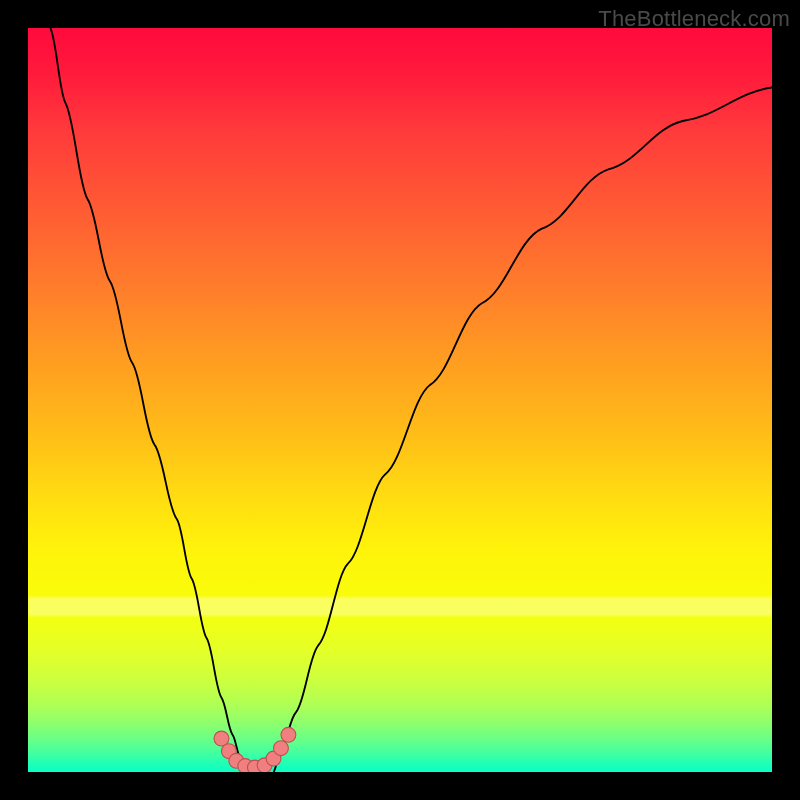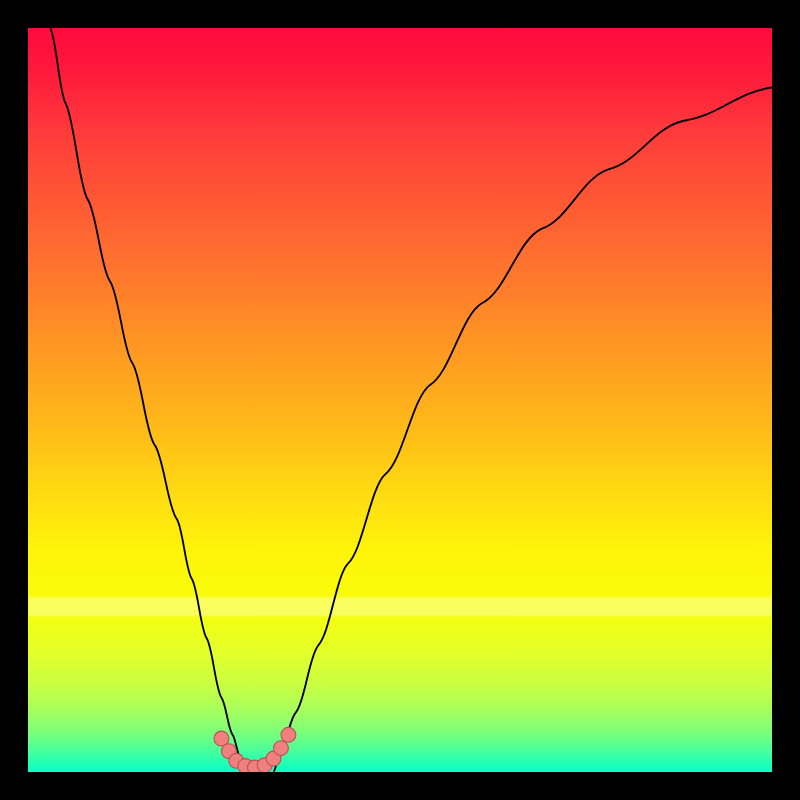--- a/index.html
+++ b/index.html
@@ -69,20 +69,21 @@
   }
   svg.curves {
     position: absolute;
     inset: 0;
   }
 </style>
 </head>
 <body>
 
 <div class="outer">
+  <div class="watermark">TheBottleneck.com</div>
 
   <div class="plot-area">
     <div class="gradient"></div>
     <div class="lightband" style="top: 76.5%;"></div>
     <svg class="curves" viewBox="0 0 100 100" preserveAspectRatio="none">
       <path fill="none" stroke-width="0.25" d="M 3 0 C 3.8 1.5 4.2 8.5 5 10 C 6.2 11.95 6.8 21.05 8 23 C 9.2 24.65 9.8 32.35 11 34 C 12.200000000000001 35.65 12.8 43.349999999999994 14.000000000000002 44.99999999999999 C 15.200000000000001 46.64999999999999 15.8 54.35 17 56 C 18.2 57.5 18.8 64.5 20 66 C 20.8 67.2 21.2 72.8 22 74 C 22.8 75.2 23.2 80.8 24 82 C 24.8 83.2 25.2 88.8 26 90 C 26.6 90.75 26.900000000000002 94.25 27.500000000000004 95 C 27.900000000000002 95.45 28.099999999999998 97.55 28.499999999999996 98 C 28.699999999999996 98.3 28.799999999999997 99.7 28.999999999999996 100" stroke="#000000"></path>
       <path fill="none" stroke-width="0.25" d="M 33 100 C 33.4 99.55 33.6 97.45 34 97 C 34.8 96.25 35.2 92.75 36 92 C 37.2 90.65 37.8 84.35 39 83 C 40.6 81.35 41.4 73.65 43 72 C 45 70.2 46 61.8 48 60 C 50.4 58.2 51.6 49.8 54 48 C 56.8 46.35 58.2 38.65 61 37 C 64.2 35.5 65.8 28.5 69 27 C 72.6 25.8 74.4 20.2 78 19 C 82 18.025 84 13.475 88 12.5 C 92.8 11.825 95.2 8.675 100 8" stroke="#000000"></path>
       <g>
           <circle cx="26" cy="95.5" r="1" fill="#f08080" stroke="#c05050" stroke-width="0.15"></circle>
           <circle cx="27" cy="97.2" r="1" fill="#f08080" stroke="#c05050" stroke-width="0.15"></circle>

